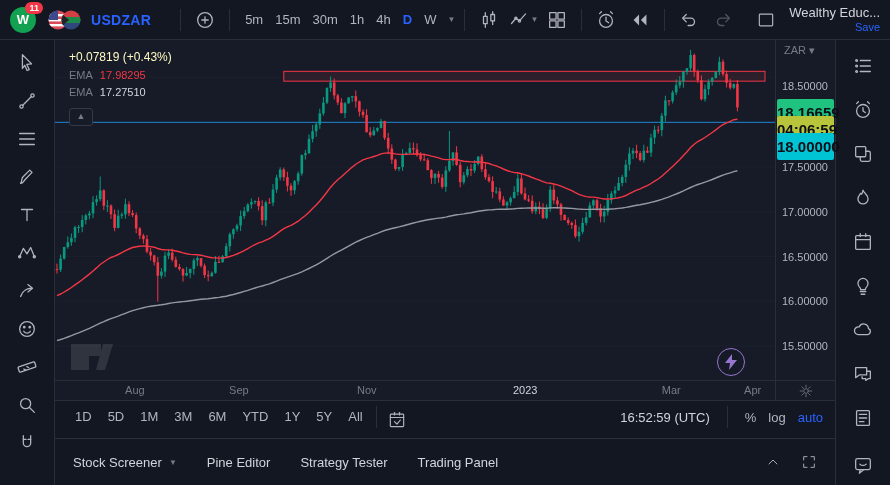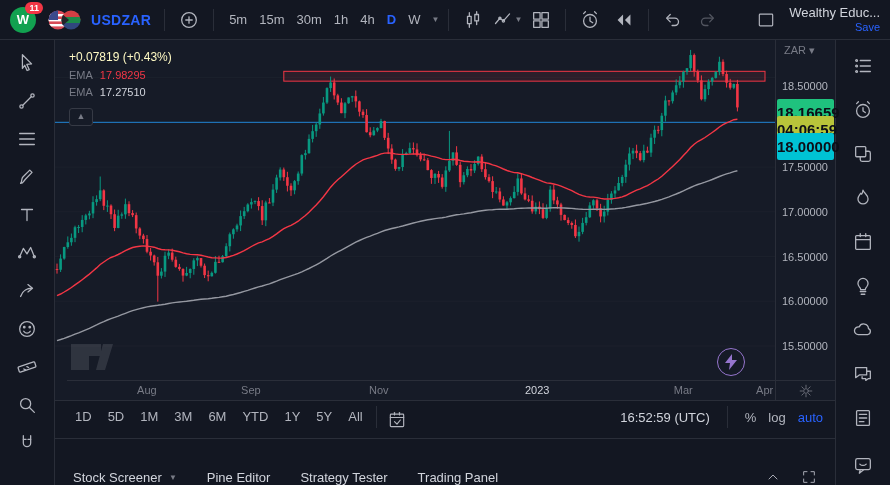--- a/index.html
+++ b/index.html
@@ -7,21 +7,21 @@
   body{background:#131722;color:#d1d4dc;font-family:"Liberation Sans",sans-serif;font-size:13px}
   .app{width:890px;height:485px;display:flex;flex-direction:column;background:#131722}
 
   
   .topbar{height:40px;display:flex;align-items:center;padding:0 10px;gap:4px;border-bottom:1px solid #2a2e39;flex:0 0 40px}
   .logo-wrap{position:relative;margin-right:8px;cursor:pointer}
   .logo{width:26px;height:26px;border-radius:50%;background:#12a150;color:#fff;font-weight:bold;display:flex;align-items:center;justify-content:center;font-size:13px}
   .badge-count{position:absolute;top:-5px;right:-7px;background:#f23645;color:#fff;border-radius:8px;font-size:9px;padding:0 4px;line-height:12px;font-weight:bold}
   .flags{display:flex;align-items:center;margin-right:6px;cursor:pointer}
   .flags svg+svg{margin-left:-7px}
-  .symbol{color:#2962ff;font-weight:bold;font-size:14px;letter-spacing:.3px;cursor:pointer;margin-right:4px}
+  .symbol{color:#2962ff;font-weight:bold;font-size:14px;letter-spacing:.3px;cursor:pointer;margin-right:20px}
   .divider{width:1px;height:22px;background:#2a2e39;margin:0 5px}
   .tb-icon{width:30px;height:28px;display:flex;align-items:center;justify-content:center;color:#b2b5be;cursor:pointer;border-radius:3px}
   .tb-icon.dim{opacity:.4}
   .intervals{display:flex;align-items:center}
   .interval{padding:4px 6px;color:#b2b5be;cursor:pointer;font-size:13px;border-radius:3px}
   .interval.active{color:#2962ff;font-weight:bold}
   .chev{font-size:8px;color:#787b86;margin-left:1px}
   .ws{margin-left:auto;display:flex;align-items:center;gap:8px}
   .ws-text{display:flex;flex-direction:column;align-items:flex-end;line-height:1.25}
   .ws-title{color:#d1d4dc;font-size:13px;white-space:nowrap}
@@ -41,38 +41,38 @@
   .legend-row1{font-size:13px;color:#c8cbd3;display:flex;gap:10px;align-items:baseline}
   .change{color:#fef9c3;font-size:12px}
   .ema-row{font-size:11px;color:#787b86;display:flex;gap:7px}
   .ema1-val{color:#f23645}
   .ema2-val{color:#d1d4dc}
   .collapse-btn{margin-top:7px;width:24px;height:18px;border:1px solid #363a45;border-radius:3px;background:#161b27;color:#787b86;font-size:9px;display:flex;align-items:center;justify-content:center;cursor:pointer}
 
   .watermark{position:absolute;left:14px;top:292px;opacity:.18;color:#b2b5be}
   .lightning-btn{position:absolute;left:662px;top:308px;width:28px;height:28px;border-radius:50%;border:1.5px solid #9575cd;background:rgba(21,26,38,.6);display:flex;align-items:center;justify-content:center;cursor:pointer}
 
-  .time-axis{position:absolute;left:12px;bottom:0;width:720px;height:20px;border-top:1px solid #2a2e39;font-size:11px;color:#787b86;background:#161b27}
+  .time-axis{position:absolute;left:0;bottom:0;width:720px;height:20px;border-top:1px solid #2a2e39;font-size:11px;color:#787b86;background:#161b27}
   .axis-label{position:absolute;top:3px;transform:translateX(-50%);cursor:ew-resize}
   .axis-label.year{color:#d1d4dc}
 
   .price-scale{width:60px;flex:0 0 60px;border-left:1px solid #2a2e39;position:relative;background:#161b27;font-size:11px;color:#b2b5be;cursor:ns-resize}
   .zar{position:absolute;top:4px;left:8px;color:#787b86;font-size:11px;cursor:pointer}
   .scale-label{position:absolute;left:6px}
   .pbadge{position:absolute;left:1px;right:1px;text-align:center;border-radius:2px;font-size:15px;padding:5px 0;font-weight:bold}
   .scale-corner{position:absolute;bottom:0;left:0;width:100%;height:20px;border-top:1px solid #2a2e39;display:flex;align-items:center;justify-content:center;color:#787b86;cursor:pointer}
 
   .range-toolbar{height:38px;flex:0 0 38px;border-top:1px solid #2a2e39;display:flex;align-items:flex-start;padding:5px 12px;gap:0;background:#131722}
   .range-btn{padding:3px 8px;color:#b2b5be;font-size:13px;cursor:pointer;border-radius:3px}
   .rt-right{margin-left:auto;display:flex;align-items:center;gap:12px}
   .clock{color:#d1d4dc;font-size:13px}
   .scale-mode{color:#b2b5be;cursor:pointer;font-size:13px}
   .scale-mode.auto{color:#2962ff}
 
-  .bottom-panel{height:47px;flex:0 0 47px;border-top:1px solid #2a2e39;display:flex;align-items:flex-end;padding:0 18px;gap:30px;background:#131722}
+  .bottom-panel{height:47px;flex:0 0 47px;border-top:1px solid #2a2e39;display:flex;align-items:center;padding:0 18px;gap:30px;background:#131722}
   .panel-tab{color:#d1d4dc;font-size:13px;cursor:pointer;display:flex;gap:6px;align-items:center;white-space:nowrap}
   .bp-right{margin-left:auto;display:flex;gap:20px;color:#b2b5be}
   .bp-icon{cursor:pointer;display:flex;align-items:center}
 
   .right-sidebar{width:55px;flex:0 0 55px;border-left:1px solid #2a2e39;display:flex;flex-direction:column;align-items:center;padding:14px 0 8px;gap:20px;background:#131722}
   .side-icon{width:30px;height:24px;display:flex;align-items:center;justify-content:center;color:#b2b5be;cursor:pointer;border-radius:3px}
   .side-bottom{margin-top:auto}
   svg.ic{stroke:currentColor;fill:none;stroke-width:1.4;stroke-linecap:round;stroke-linejoin:round}
 </style>
 </head>

